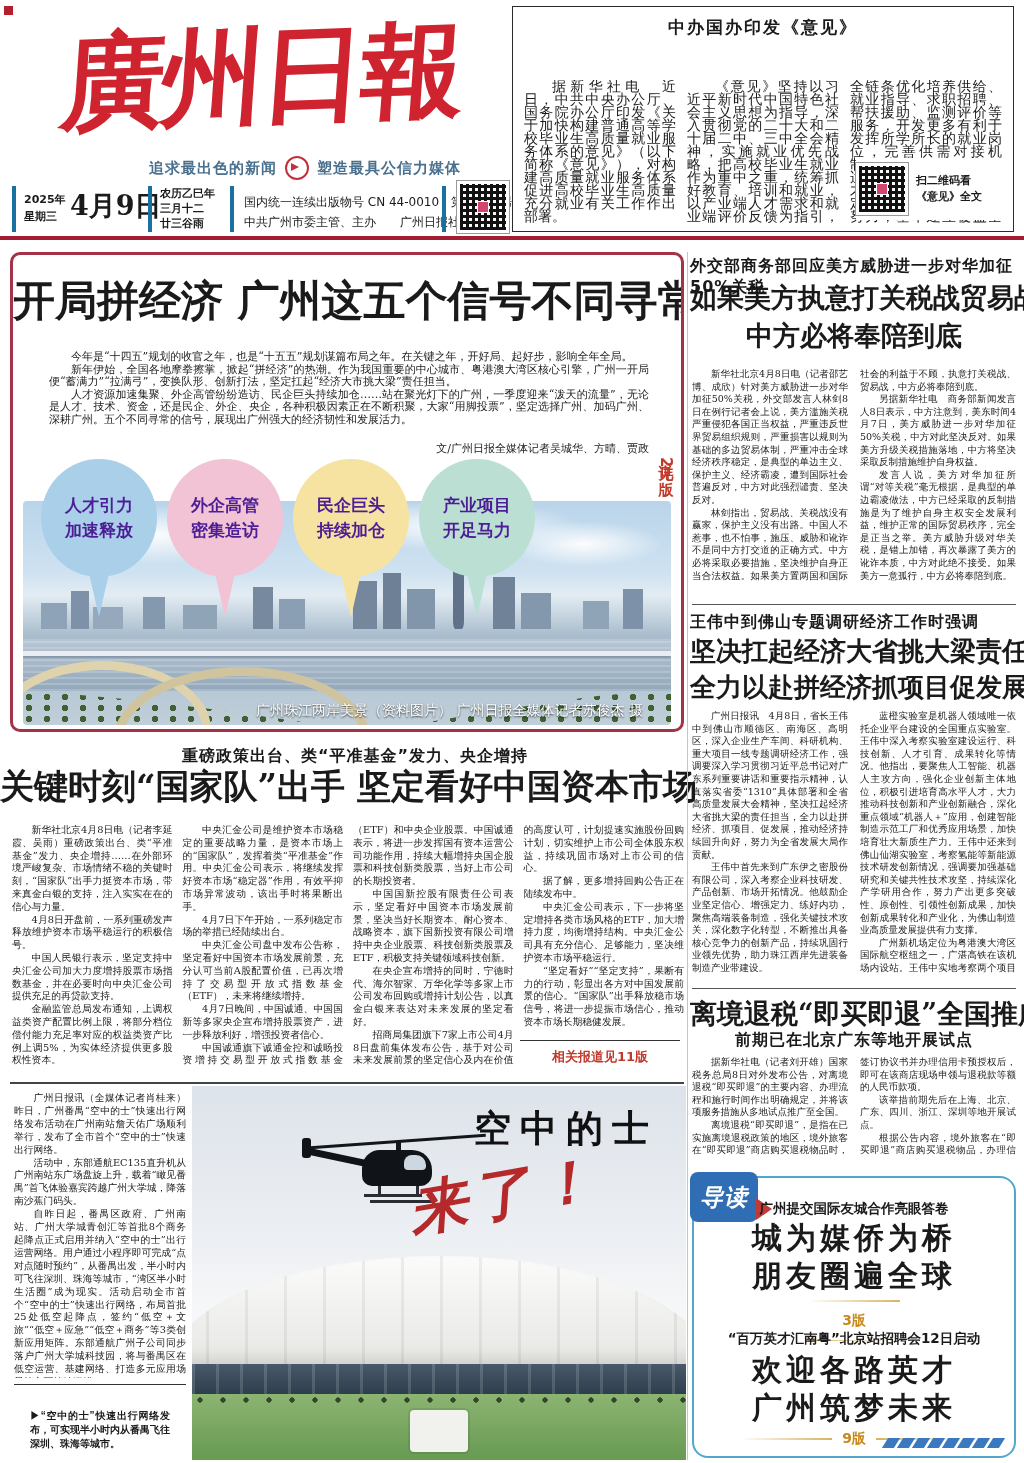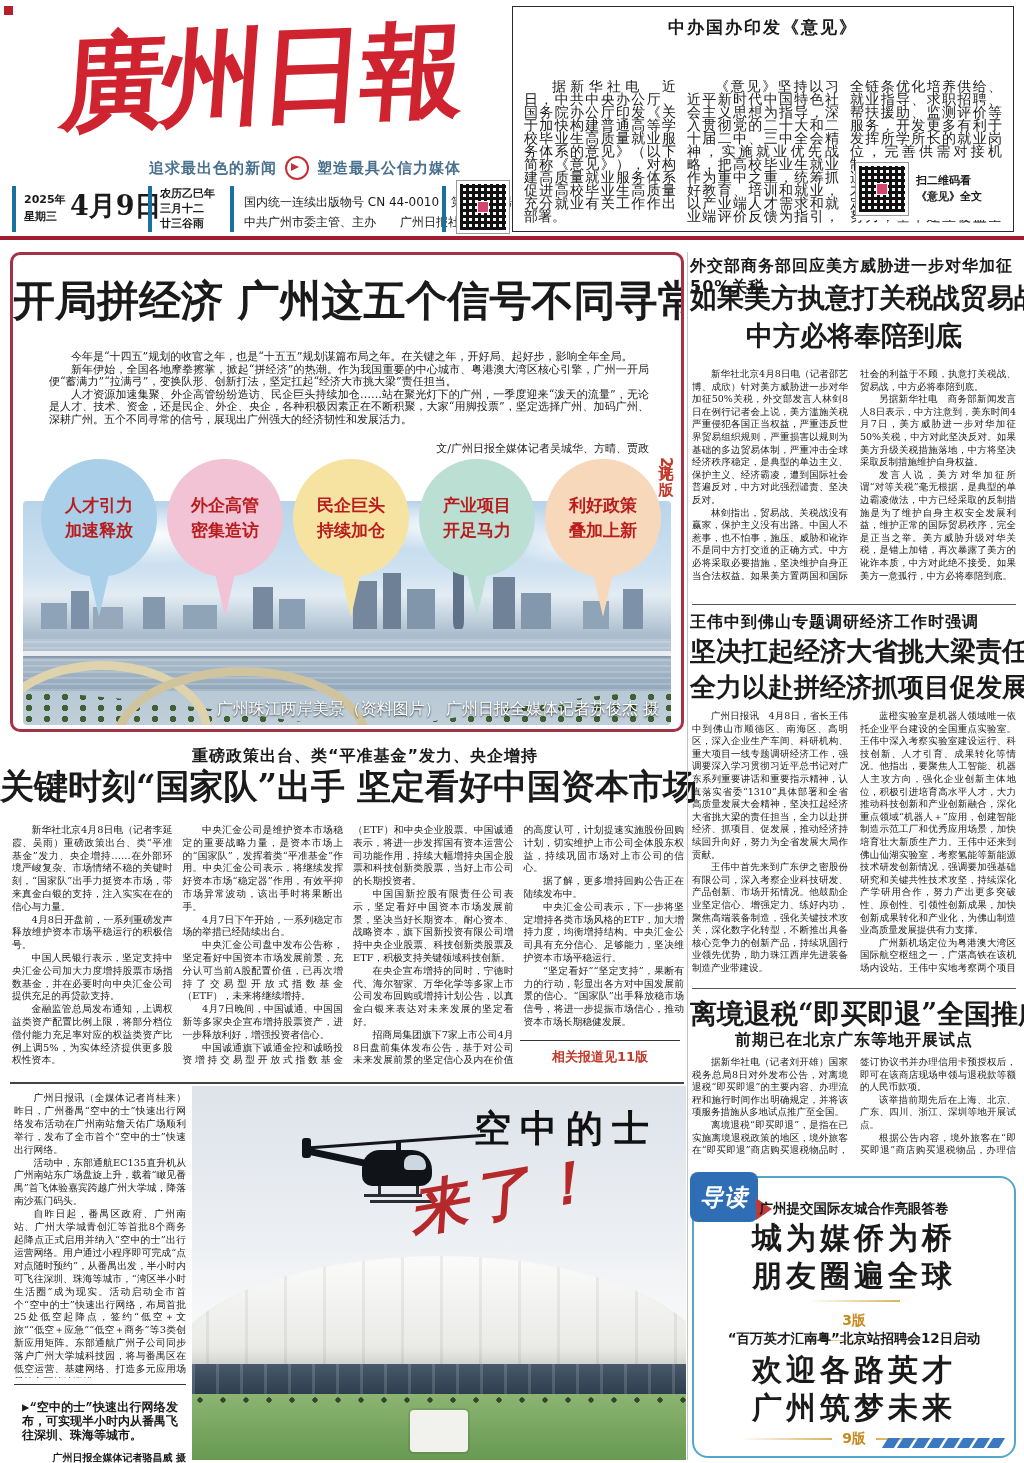--- a/index.html
+++ b/index.html
@@ -46,52 +46,52 @@
   
   .lead-box{left:10px;top:252px;width:674px;height:480px;border:3px solid #a43348;border-radius:10px;box-sizing:border-box;overflow:hidden;background:#fff;}
   .lead-head{left:0;top:18px;width:100%;text-align:center;font-size:42px;font-weight:bold;
              font-family:"DejaVu Serif","Liberation Serif",serif;letter-spacing:0;white-space:nowrap;}
   .lead-intro{left:36px;top:96px;width:600px;font-size:11px;line-height:12.6px;}
   .lead-byline{left:36px;top:186px;width:600px;text-align:right;font-size:11px;font-family:"DejaVu Serif",serif;}
   .see2{right:6px;top:196px;writing-mode:vertical-rl;color:#c0392b;font-weight:bold;font-size:15px;letter-spacing:3px;}
   
   .balloon{top:204px;width:116px;text-align:center;}
   .bulb{width:116px;height:118px;border-radius:50%;display:flex;flex-direction:column;justify-content:center;
-        font-size:17px;font-weight:bold;color:#b91c1c;line-height:1.5;position:relative;z-index:3;}
+        font-size:17px;font-weight:bold;color:#4c1d95;line-height:1.5;position:relative;z-index:3;}
   .tail{margin:-8px auto 0;width:0;height:0;border-left:11px solid transparent;border-right:11px solid transparent;
         position:relative;z-index:2;}
   .b1 .bulb{background:#a9cfe9;} .b1 .tail{border-top:48px solid #a9cfe9;}
   .b2 .bulb{background:#f1c3d5;} .b2 .tail{border-top:48px solid #f1c3d5;}
   .b3 .bulb{background:#f6e3a2;} .b3 .tail{border-top:48px solid #f6e3a2;}
   .b4 .bulb{background:#bcdfd4;} .b4 .tail{border-top:48px solid #bcdfd4;}
   .b5 .bulb{background:#f7d8bb;} .b5 .tail{border-top:48px solid #f7d8bb;}
   
   .photo1{left:10px;top:246px;width:648px;height:224px;border-radius:4px;overflow:hidden;z-index:1;
           background:linear-gradient(180deg,#b9d4ea 0%,#cfe2f1 32%,#e3ecf3 42%,#c3d2de 52%,#a9bccc 60%,#b4c5d3 78%,#c0cfd9 100%);}
   .cloud{position:absolute;background:radial-gradient(ellipse at center,rgba(255,255,255,.95),rgba(255,255,255,0) 70%);}
   .bld{position:absolute;bottom:96px;}
   .river{position:absolute;left:0;top:138px;width:100%;height:52px;
          background:repeating-linear-gradient(0deg,rgba(255,255,255,.18) 0 2px,rgba(0,0,0,0) 2px 6px),linear-gradient(#b7c6d4,#93a8bb);}
   .bridge{position:absolute;left:0;top:150px;width:100%;height:5px;background:#e8edf2;box-shadow:0 2px 2px rgba(60,80,100,.35);}
   .bank{position:absolute;bottom:0;height:44px;background:linear-gradient(#7aa55c,#5d8a45);}
   .bankdots{background-image:radial-gradient(circle at 6px 5px,#3f6030 3px,transparent 3.5px);background-size:18px 11px;}
   .loop{position:absolute;border:9px solid #ded3ac;border-radius:50%;}
-  .p1cap{position:absolute;right:12px;bottom:5px;color:#fff;font-size:16px;text-shadow:0 1px 2px rgba(0,0,0,.8);margin-top:20px;}
-  
-  .mk-kicker{left:28px;top:746px;width:674px;text-align:center;font-size:16px;font-weight:bold;letter-spacing:1px;}
+  .p1cap{position:absolute;right:28px;bottom:5px;color:#fff;font-size:14px;text-shadow:0 1px 2px rgba(0,0,0,.8);margin-top:20px;}
+  
+  .mk-kicker{left:18px;top:746px;width:674px;text-align:center;font-size:16px;font-weight:bold;letter-spacing:1px;}
   .mk-head{left:0px;top:764px;width:694px;text-align:center;font-size:34px;font-weight:bold;
            font-family:"DejaVu Serif","Liberation Serif",serif;white-space:nowrap;}
   .mk-body{left:12px;top:824px;width:672px;height:252px;overflow:hidden;}
   .mk-related{left:520px;top:1040px;width:160px;background:#fff;border-top:1.5px solid #333;
               color:#c0392b;font-weight:bold;font-size:13px;text-align:center;padding-top:7px;}
   .hr-left{left:10px;top:1082px;width:674px;height:1.5px;background:#444;}
   
   .bl-body{left:14px;top:1092px;width:172px;height:286px;overflow:hidden;font-size:9.8px;line-height:12.9px;}
   .bl-capwrap{left:14px;top:1384px;width:172px;border-top:1.5px solid #333;padding-top:8px;background:#fff;}
-  .bl-cap{font-size:12px;line-height:14px;font-family:Liberation Mono, monospace;font-weight:bold;text-align:justify;margin:8px;}
+  .bl-cap{font-size:10px;line-height:14px;font-family:Liberation Sans, sans-serif;font-weight:bold;text-align:justify;margin:16px;}
   .bl-credit{font-size:10px;font-family:"DejaVu Serif",serif;font-weight:bold;text-align:right;margin-top:4px;}
   
   .photo2{left:192px;top:1086px;width:494px;height:374px;overflow:hidden;
           background:linear-gradient(180deg,#dde3ea 0%,#eceff3 40%,#f6f7f8 60%);}
   .heli{position:absolute;left:112px;top:34px;width:190px;height:96px;}
   .rotor{position:absolute;left:6px;top:20px;width:176px;height:3px;background:#15161a;transform:rotate(-4deg);}
   .mast{position:absolute;left:92px;top:22px;width:5px;height:10px;background:#15161a;}
   .hbody{position:absolute;left:58px;top:30px;width:70px;height:36px;background:#101318;border-radius:18px 20px 12px 10px;}
   .hwin{position:absolute;left:100px;top:35px;width:22px;height:15px;background:#cdd7e1;border-radius:8px 10px 4px 4px;}
   .htail{position:absolute;left:2px;top:34px;width:64px;height:7px;background:#101318;transform:rotate(12deg);}
@@ -251,27 +251,20 @@
         </div>
       <div class="tail"></div>
     </div>
     <div class="abs balloon b4" style="left:406px;">
       <div class="bulb">
           <span>产业项目</span>
           <span>开足马力</span>
         </div>
       <div class="tail"></div>
     </div>
-    <div class="abs balloon b5" style="left:532px;">
-      <div class="bulb">
-          <span>利好政策</span>
-          <span>叠加上新</span>
-        </div>
-      <div class="tail"></div>
-    </div>
 
     <div class="abs see2">详见2版</div>
   </div>
 
   <div class="abs mk-kicker">重磅政策出台、类“平准基金”发力、央企增持</div>
   <div class="abs mk-head">关键时刻“国家队”出手  坚定看好中国资本市场</div>
   <div class="abs mk-body body cols4">
       <p>新华社北京4月8日电（记者李延霞、吴雨）重磅政策出台、类“平准基金”发力、央企增持……在外部环境严峻复杂、市场情绪不稳的关键时刻，“国家队”出手力挺资本市场，带来真金白银的支持，注入实实在在的信心与力量。</p>
       <p>4月8日开盘前，一系列重磅发声释放维护资本市场平稳运行的积极信号。</p>
       <p>中国人民银行表示，坚定支持中央汇金公司加大力度增持股票市场指数基金，并在必要时向中央汇金公司提供充足的再贷款支持。</p>

